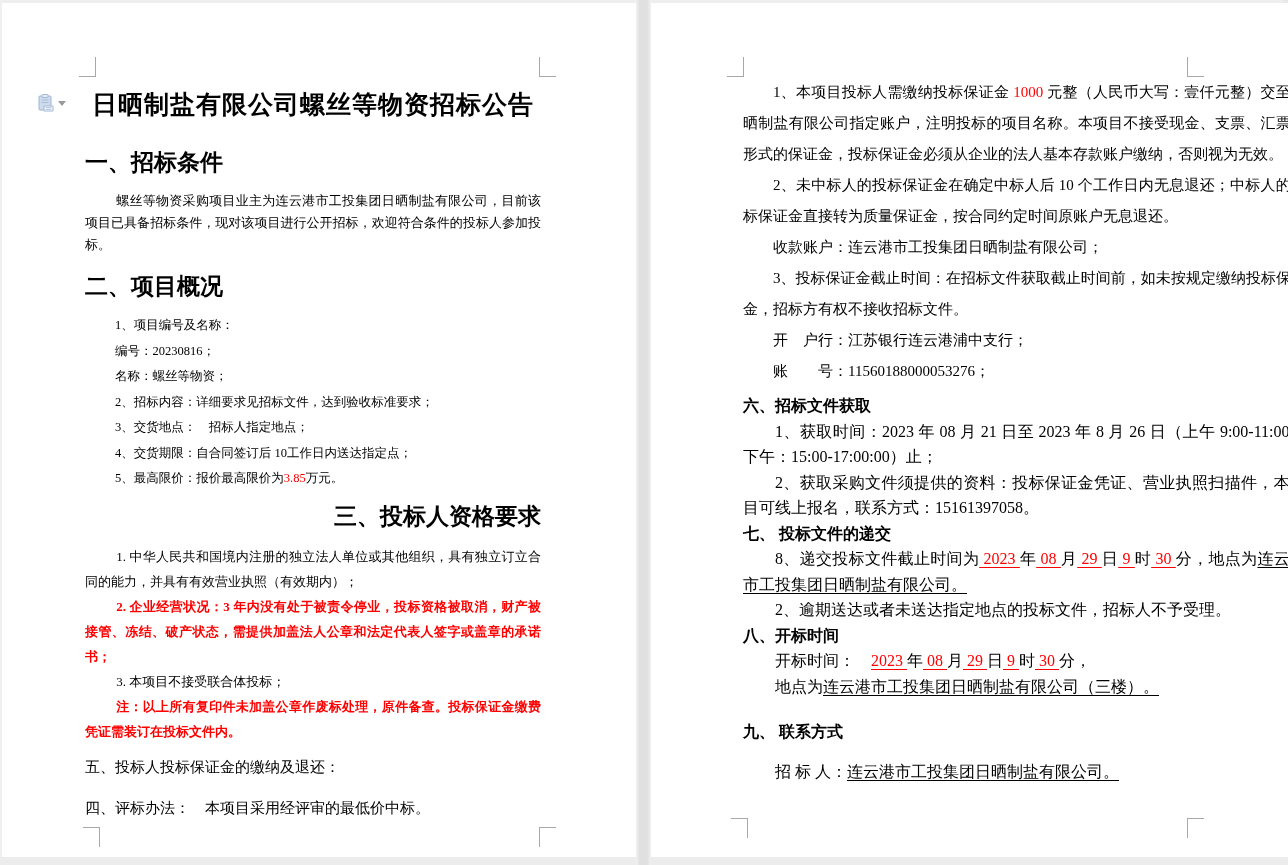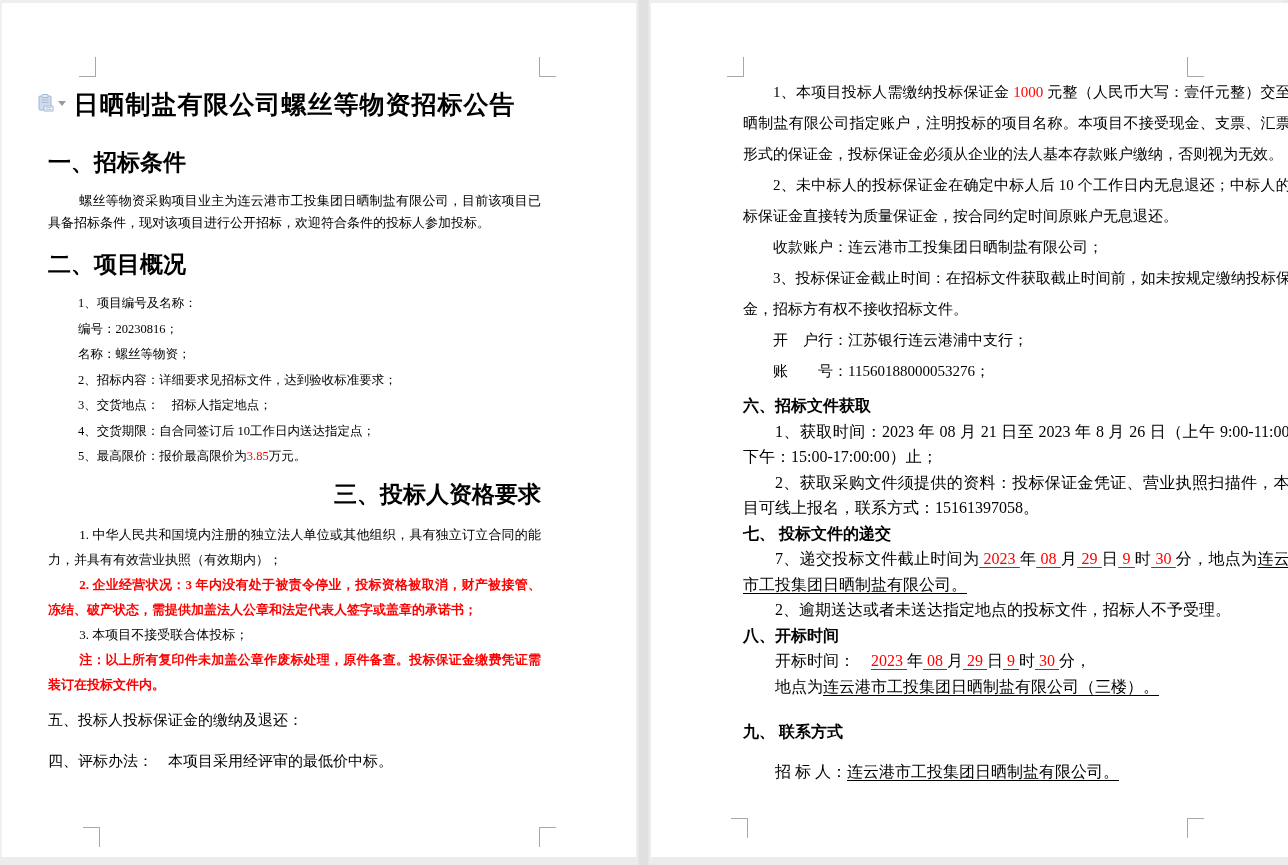--- a/index.html
+++ b/index.html
@@ -20,21 +20,21 @@
   .strip-right{position:absolute;left:1283px;top:0;width:5px;height:865px;background:#e9e9e9;}
   .strip-left{position:absolute;left:0;top:0;width:2px;height:865px;background:#f0f0f0;}
 
   
   .mark{position:absolute;width:16px;height:19px;}
   .mark.tl{border-right:1px solid var(--mark);border-bottom:1px solid var(--mark);}
   .mark.tr{border-left:1px solid var(--mark);border-bottom:1px solid var(--mark);}
   .mark.bl{border-right:1px solid var(--mark);border-top:1px solid var(--mark);}
   .mark.br{border-left:1px solid var(--mark);border-top:1px solid var(--mark);}
 
-  .content1{padding:0 95px 0 46px;}
+  .content1{padding:0 95px 0 83px;}
   .content2{padding:0 93px 0 92px;}
 
   p{margin:0;}
   .red{color:var(--red);}
   .u{text-decoration:underline;text-underline-offset:3px;}
   .red-bold{color:var(--red);font-weight:bold;}
 
   
   .doc-title{margin-top:85px;font-size:25px;font-weight:bold;text-align:center;
     line-height:34px;letter-spacing:1px;white-space:nowrap;}
@@ -145,21 +145,21 @@
       <p>开　户行：江苏银行连云港浦中支行；</p>
       <p>账　　号：11560188000053276；</p>
     </div>
 
     <div class="sec-b">
       <p class="h-small gap-top">六、招标文件获取</p>
       <p>1、获取时间：2023 年 08 月 21 日至 2023 年 8 月 26 日（上午 9:00-11:00，下午：15:00-17:00:00）止；</p>
       <p>2、获取采购文件须提供的资料：投标保证金凭证、营业执照扫描件，本项目可线上报名，联系方式：15161397058。</p>
 
       <p class="h-small">七、 投标文件的递交</p>
-      <p><span>7、递交投标文件截止时间为</span><span class="red u"> 2023 </span><span>年</span><span class="red u"> 08 </span><span>月</span><span class="red u"> 29 </span><span>日</span><span class="red u"> 9 </span><span>时</span><span class="red u"> 30 </span><span>分</span><span>，地点为</span><span class="u">连云港市工投集团日晒制盐有限公司。</span></p>
+      <p><span>8、递交投标文件截止时间为</span><span class="red u"> 2023 </span><span>年</span><span class="red u"> 08 </span><span>月</span><span class="red u"> 29 </span><span>日</span><span class="red u"> 9 </span><span>时</span><span class="red u"> 30 </span><span>分</span><span>，地点为</span><span class="u">连云港市工投集团日晒制盐有限公司。</span></p>
       <p>2、逾期送达或者未送达指定地点的投标文件，招标人不予受理。</p>
 
       <p class="h-small">八、开标时间</p>
       <p><span>开标时间：　</span><span class="red u">2023 </span><span>年</span><span class="red u"> 08 </span><span>月</span><span class="red u"> 29 </span><span>日</span><span class="red u"> 9 </span><span>时</span><span class="red u"> 30 </span><span>分</span><span>，</span></p>
       <p><span>地点为</span><span class="u">连云港市工投集团日晒制盐有限公司（三楼）。</span></p>
 
       <p class="h-small h-nine">九、 联系方式</p>
       <p class="p-bidder"><span>招 标 人：</span><span class="u">连云港市工投集团日晒制盐有限公司。</span></p>
     </div>
   </div>

